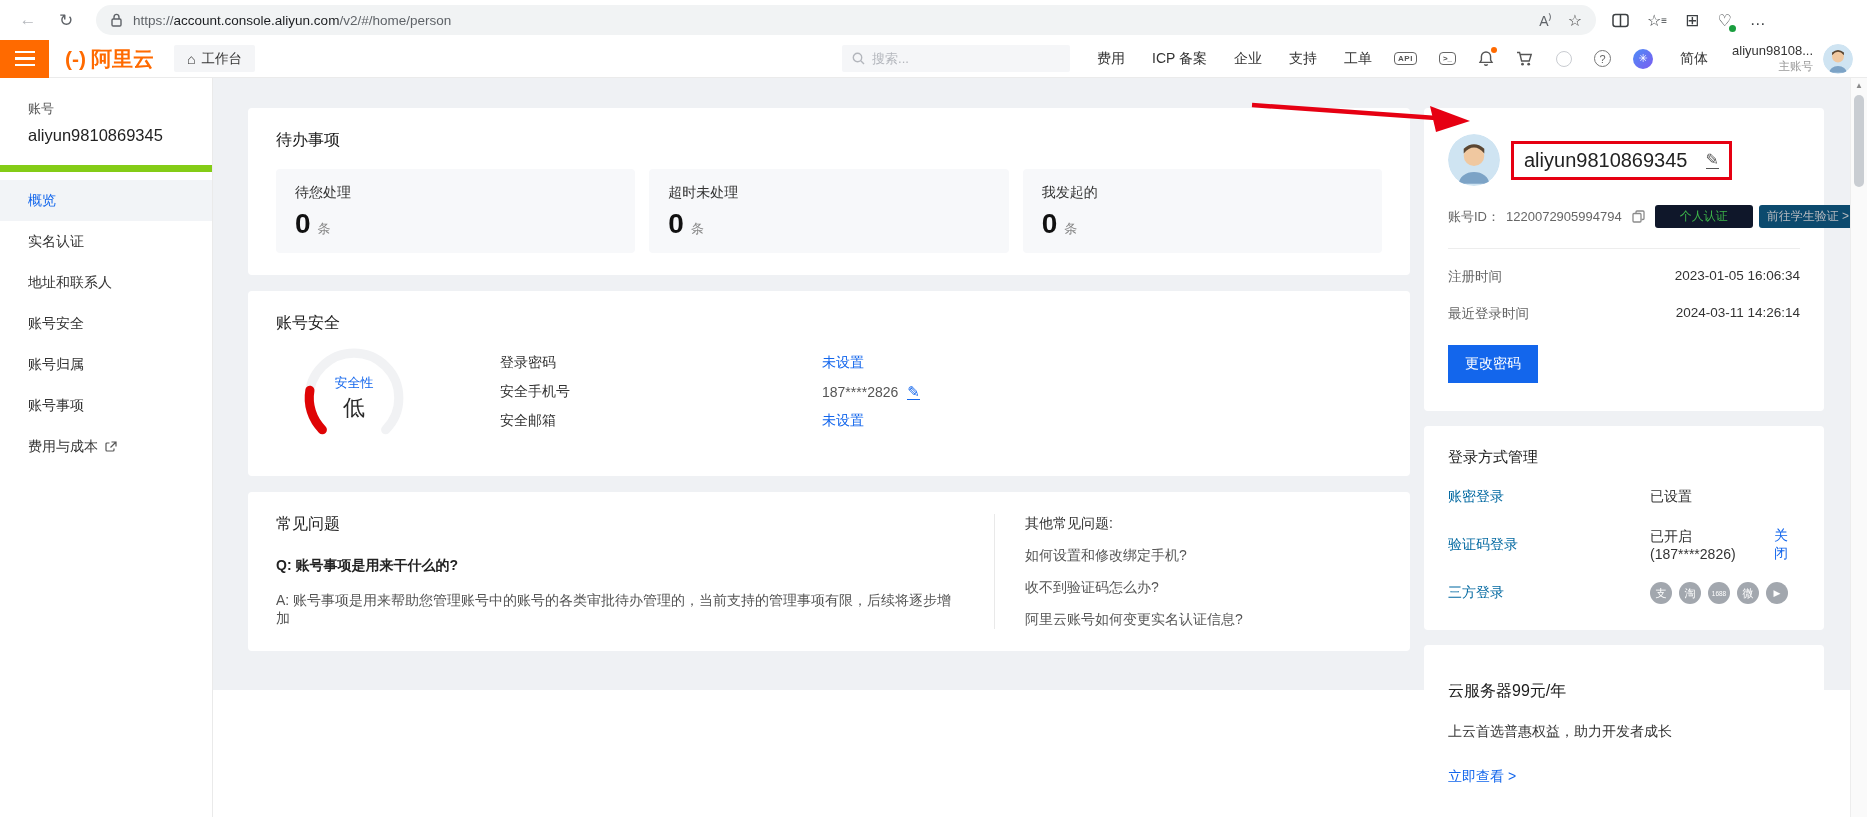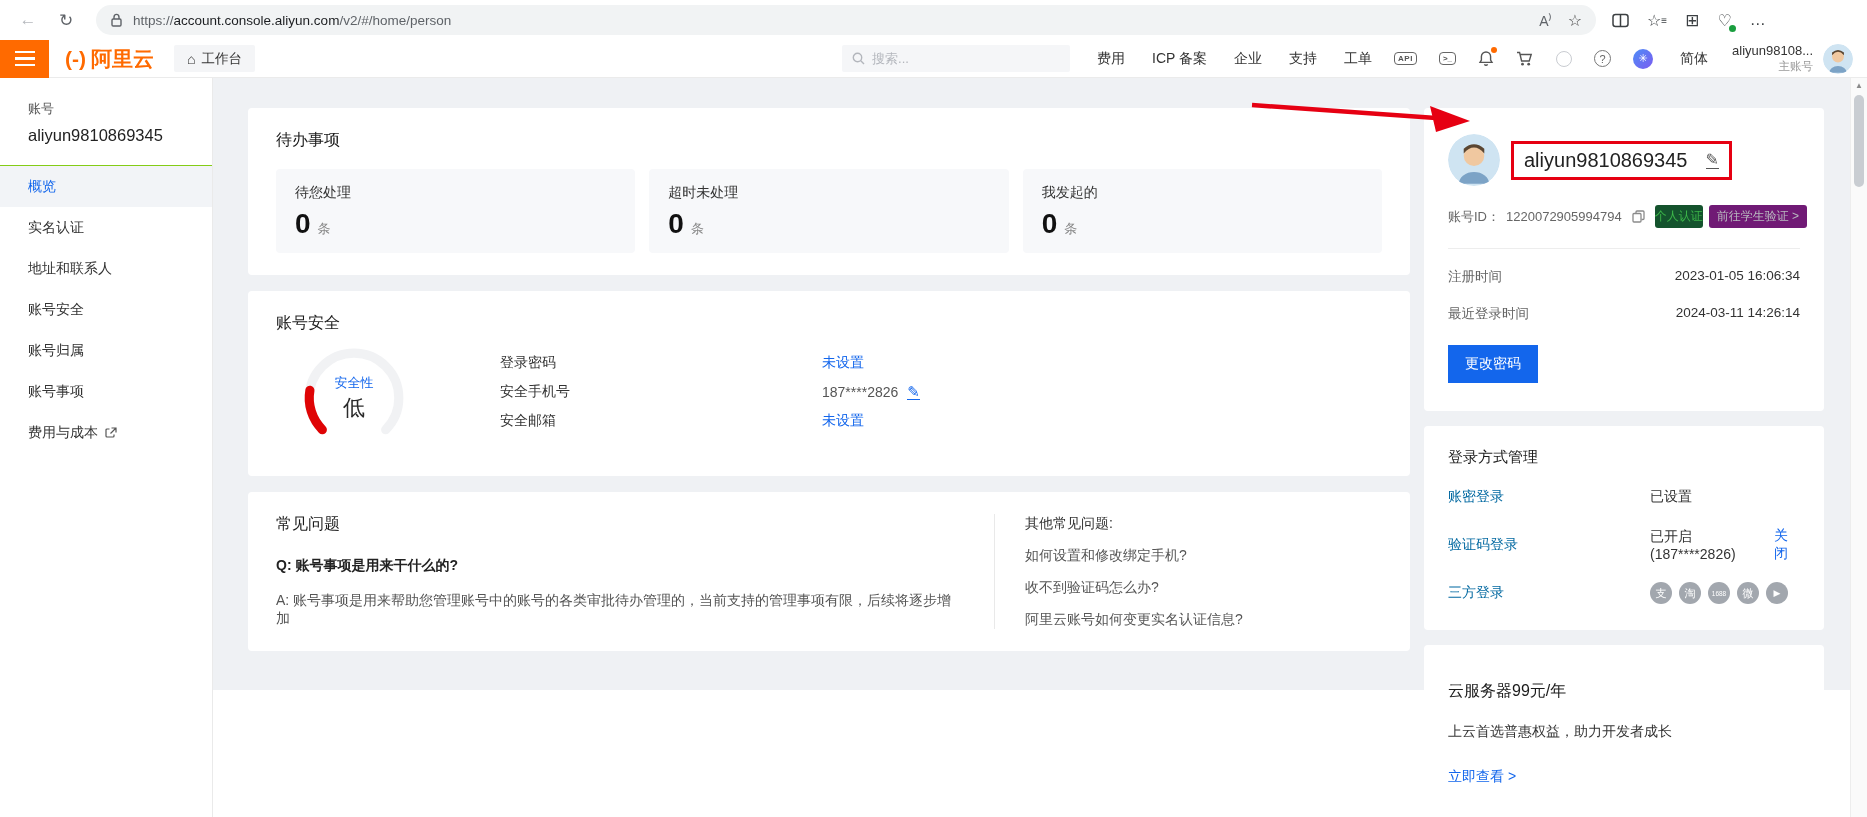--- a/index.html
+++ b/index.html
@@ -36,21 +36,21 @@
   .nav-account { margin-left:24px; text-align:right; line-height:1.25; }
   .nav-account .nm { font-size:13px; color:#333; }
   .nav-account .rl { font-size:11.5px; color:#999; }
   .avatar { border-radius:50%; overflow:hidden; flex:none; }
 
   
   .app { display:flex; height:739px; }
   .sidebar { width:213px; background:#fff; border-right:1px solid #eaeaea; padding-top:22px; flex:none; }
   .side-group { padding:0 28px; font-size:13px; color:#555; }
   .side-account { padding:8px 28px 20px; font-size:16.5px; color:#222; }
-  .side-menu { border-top:1px solid #84cc16; padding-top:0; }
+  .side-menu { border-top:7px solid #84cc16; padding-top:8px; }
   .side-item { height:41px; display:flex; align-items:center; gap:7px; padding:0 28px; font-size:14px; color:#333; cursor:pointer; }
   .side-item.active { background:#f2f4f7; color:#1366EC; }
   .content { flex:1; display:flex; gap:14px; padding:30px 16px 0 35px; background:linear-gradient(to bottom,#eff1f4 0,#eff1f4 612px,#fff 612px); }
   .main-col { width:1162px; display:flex; flex-direction:column; gap:16px; flex:none; }
   .right-col { width:400px; display:flex; flex-direction:column; gap:15px; flex:none; }
   .card { background:#fff; border-radius:4px; padding:22px 28px; }
   .card-title { font-size:16px; color:#1b1b1b; font-weight:400; }
 
   
   .todo-cards { display:flex; gap:14px; margin-top:18px; }
@@ -81,22 +81,22 @@
   .faq-div { width:1px; background:#e9e9e9; margin:0 30px; }
   .faq-side { padding-top:1px; }
   .faq-other { font-size:14px; color:#333; }
   .faq-link { display:block; margin-top:14px; font-size:14px; color:#555; cursor:pointer; }
 
   
   .profile-head { display:flex; align-items:center; gap:11px; }
   .name-box { border:3px solid #E60012; padding:5px 10px; display:flex; align-items:center; gap:9px; }
   .pname { font-size:20px; color:#222; }
   .id-row { margin-top:19px; display:flex; align-items:center; gap:6px; font-size:13px; color:#666; white-space:nowrap; }
-  .badge-g { background:#14532d; color:#3CB549; font-size:12px; padding:3px 0; border-radius:3px; cursor:pointer; }
-  .badge-gray { background:#701a75; color:#b9bbc0; font-size:12px; padding:3px 8px; border-radius:3px; cursor:pointer; }
+  .badge-g { background:#0f172a; color:#3CB549; font-size:12px; padding:3px 25px; border-radius:3px; cursor:pointer; }
+  .badge-gray { background:#0c4a6e; color:#b9bbc0; font-size:12px; padding:3px 8px; border-radius:3px; cursor:pointer; }
   .pdiv { border:none; border-top:1px solid #ededed; margin-top:20px; }
   .info-row { display:flex; justify-content:space-between; margin-top:19px; font-size:13.5px; }
   .info-row .il { color:#666; } .info-row .iv { color:#333; }
   .btn-primary { margin-top:22px; width:90px; height:38px; background:#1366EC; color:#fff; border:none; font-size:14px; font-family:inherit; cursor:pointer; }
 
   
   .lm-row { display:flex; align-items:center; margin-top:19px; font-size:14px; min-height:22px; }
   .lm-label { width:202px; color:#0369a1; flex:none; }
   .lm-val { color:#333; }
   .tp-icons { display:flex; gap:7px; }

